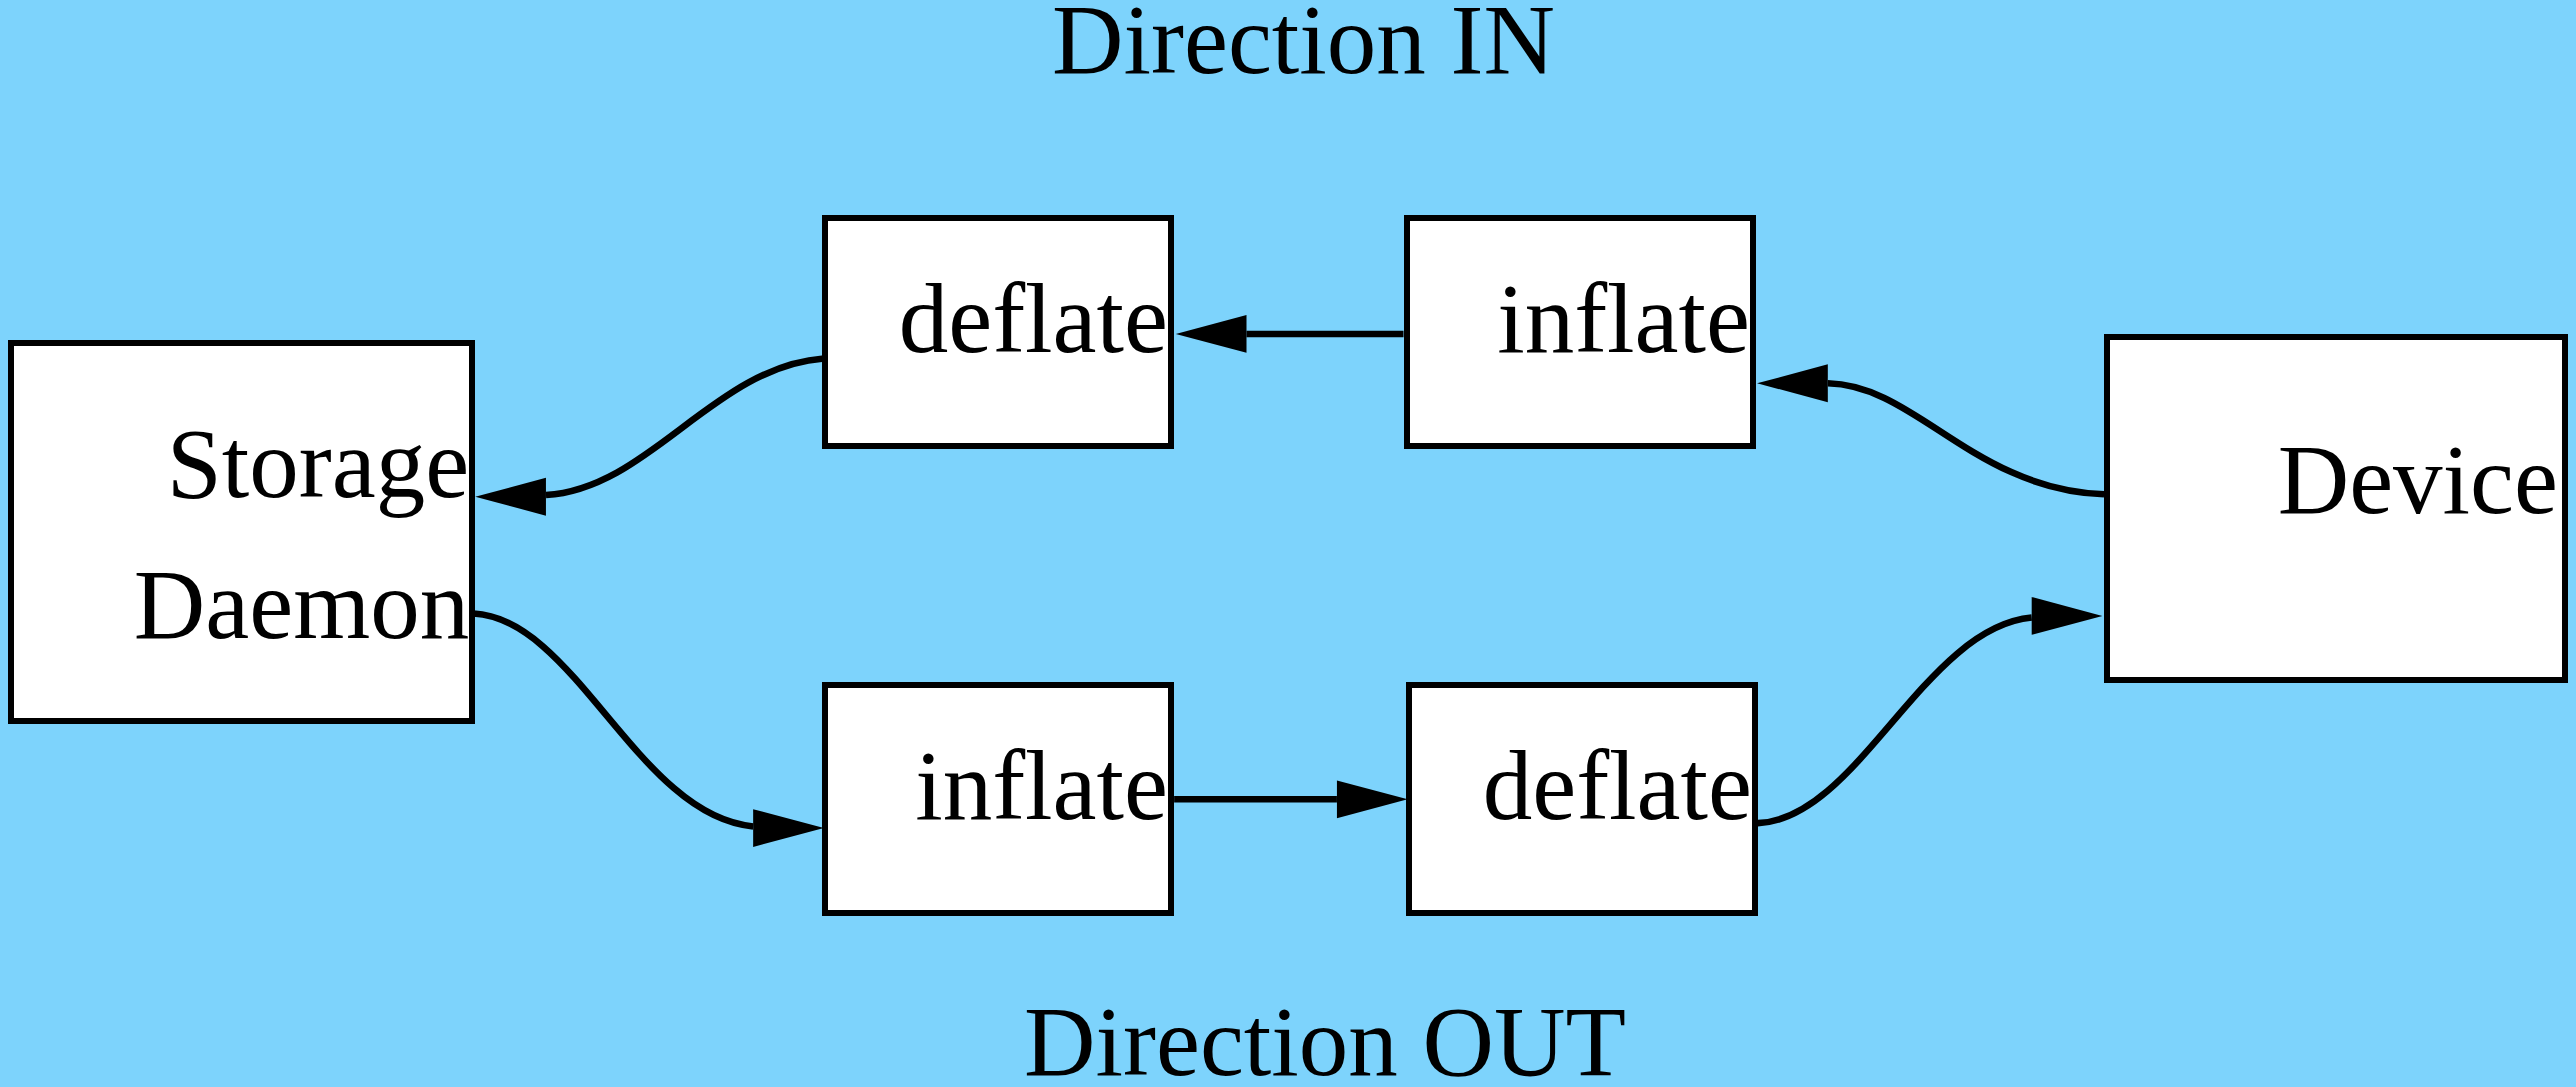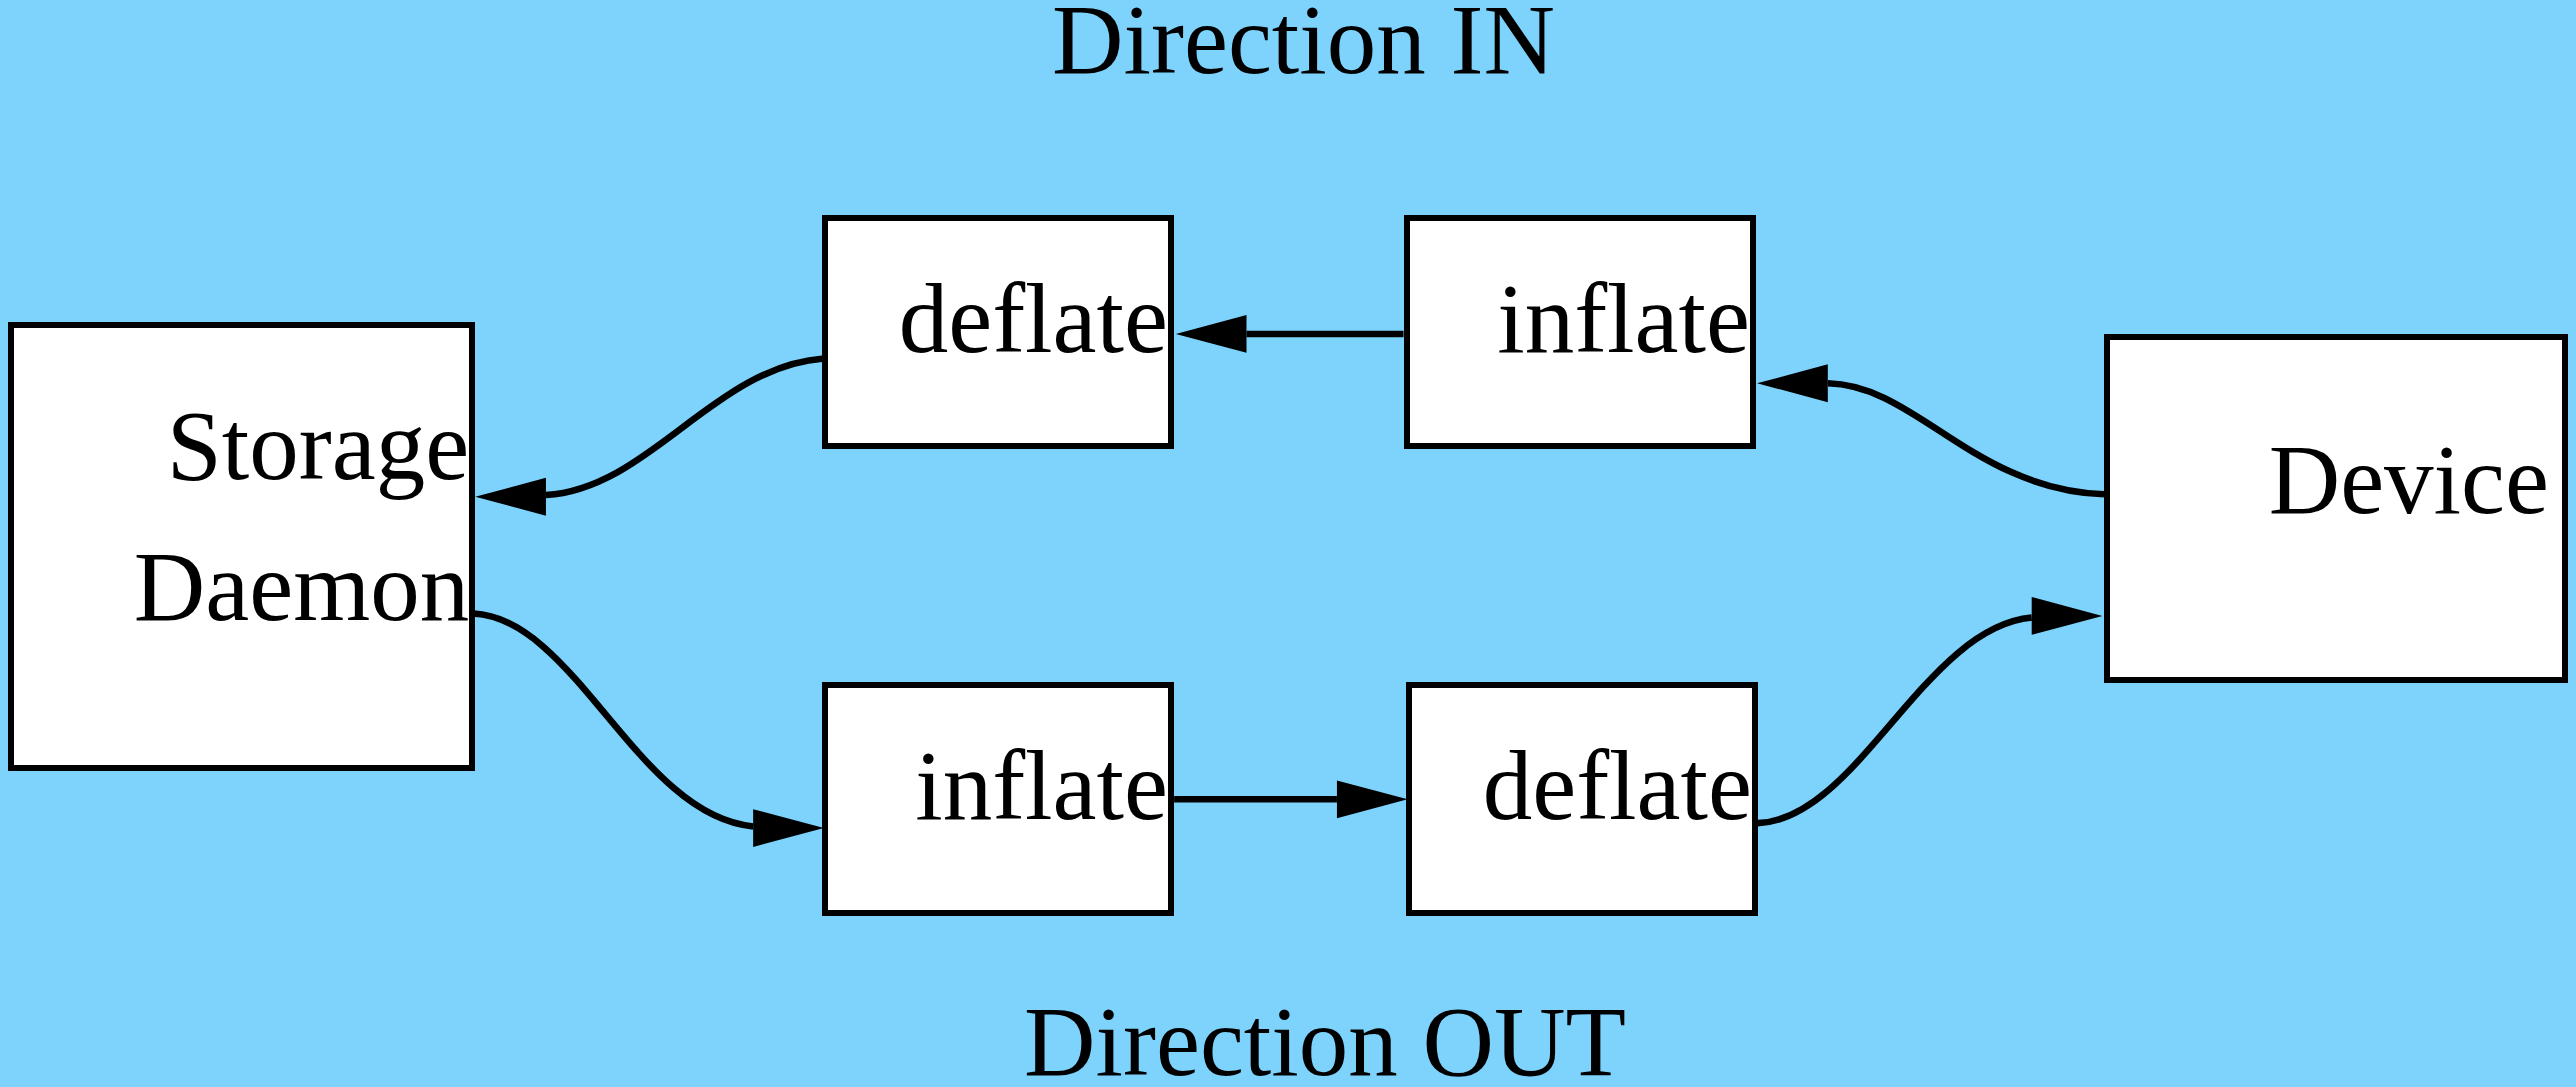--- a/index.html
+++ b/index.html
@@ -36,33 +36,33 @@
     position: absolute;
     box-sizing: border-box;
     border: 6.6px solid #000000;
     background: #ffffff;
     font-size: 99px;
     line-height: 140px;
     white-space: nowrap;
     text-align: right;
   }
   .node-storage {
-    left: 8.2px;  top: 322px;
-    width: 467px; height: 449px;
+    left: 8.2px;  top: 340px;
+    width: 467px; height: 384px;
     padding: 47px 0 0 39px;
     line-height: 141px;
   }
   .node-deflate-in  { left: 822px; top: 215px; width: 352px; height: 234px; padding: 28px 0 0 21.4px; }
   .node-inflate-in  { left: 1404px; top: 215px; width: 352px; height: 234px; padding: 28px 0 0 21.4px; }
   .node-inflate-out { left: 822px; top: 682px; width: 352px; height: 234px; padding: 28px 0 0 21.4px; }
   .node-deflate-out { left: 1406px; top: 682px; width: 352px; height: 234px; padding: 28px 0 0 21.4px; }
   .node-device {
     left: 2104px; top: 334px;
     width: 464px; height: 349px;
-    padding: 70px 13px 0 68px;
+    padding: 70px 4px 0 68px;
   }
   .title {
     position: absolute;
     font-size: 99px;
     line-height: 99px;
     white-space: nowrap;
   }
   .title-in  { left: 1052px; top: -10px; }
   .title-out { left: 1024px; top: 992px; }
 </style>

